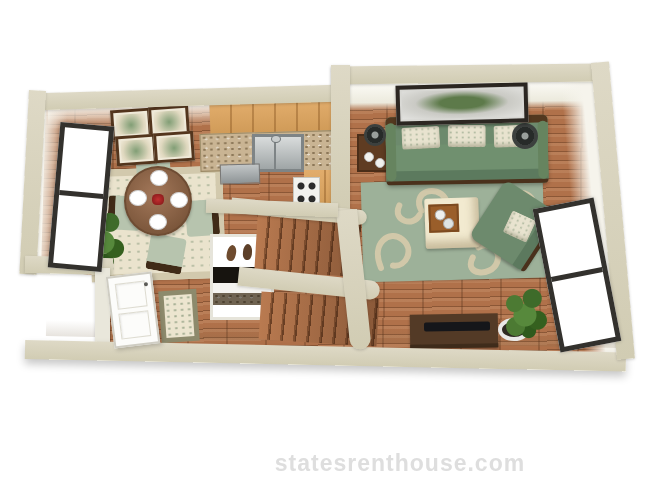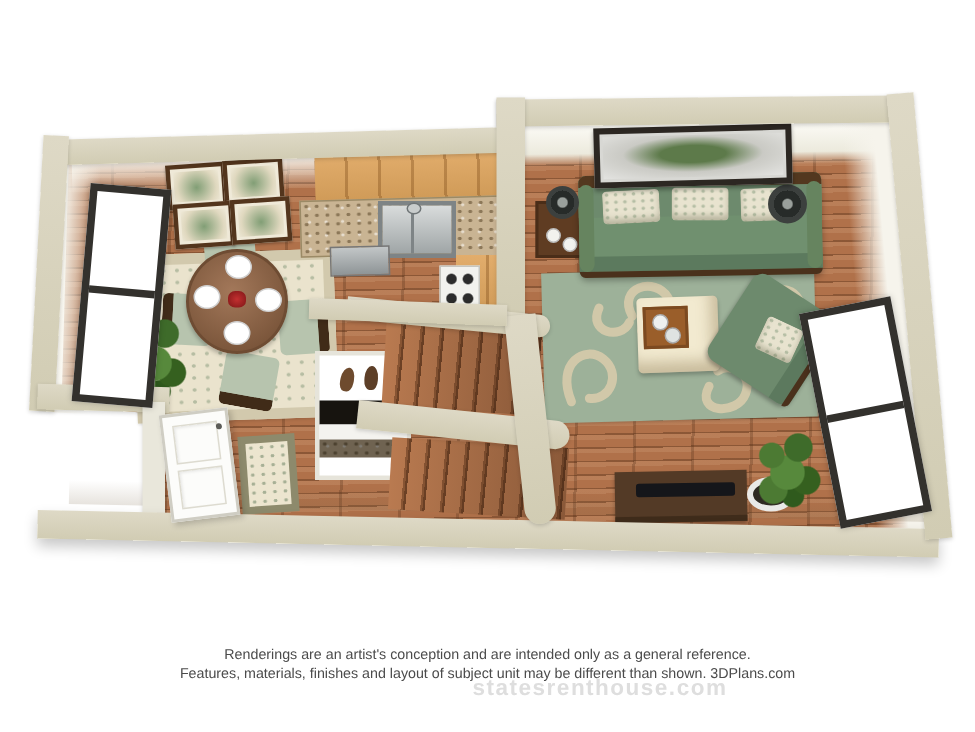--- a/index.html
+++ b/index.html
@@ -47,21 +47,21 @@
       radial-gradient(circle at 55% 82%, #2f5a1d 0 7px, transparent 8px);}
   .frame{border:3px solid #53351d;background:#efe9d8;z-index:5;
     box-shadow:0 1px 2px rgba(0,0,0,.3);}
   .frame .art{position:absolute;inset:2px;
     background:radial-gradient(circle at 50% 55%, rgba(110,145,100,.85), rgba(195,185,145,.35) 70%, rgba(240,235,215,.2));}
 
   
   .disclaimer{left:0;top:430px;width:650px;text-align:center;z-index:10;
     font-size:9.5px;line-height:13px;color:#4b4b4b;}
   .watermark{left:250px;top:450px;width:300px;text-align:center;z-index:9;
-    font-size:15px;font-weight:700;letter-spacing:1px;color:#dedede;}
+    font-size:23px;font-weight:700;letter-spacing:1px;color:#dedede;}
 </style>
 </head>
 <body>
 
 <div id="stage">
 
   <div class="abs floor"></div>
 
   <div class="face" style="left:347px;top:82px;width:254px;height:28px;transform:rotate(-0.6deg);background:linear-gradient(#fcfbf6,#eceadd 70%, rgba(236,234,221,0));"></div>
   <div class="face" style="left:560px;top:76px;width:36px;height:288px;transform:rotate(-5deg);transform-origin:top left;background:linear-gradient(90deg, rgba(246,244,234,0), #f6f4ec 60%);"></div>
@@ -205,18 +205,14 @@
   <div class="wall" style="left:206px;top:201px;width:132px;height:14px;transform:rotate(2deg);"></div>
 
   <div class="abs window" style="left:54px;top:124px;width:44px;height:136px;transform:rotate(5deg);">
     <div class="mullion" style="top:46%;"></div>
   </div>
   <div class="abs window" style="left:546px;top:202px;width:52px;height:136px;transform:rotate(-11deg);">
     <div class="mullion" style="top:48%;"></div>
   </div>
 
   <div class="abs watermark">statesrenthouse.com</div>
-  <div class="abs disclaimer">
-    <div>Renderings are an artist's conception and are intended only as a general reference.</div>
-    <div>Features, materials, finishes and layout of subject unit may be different than shown. 3DPlans.com</div>
-  </div>
 
 </div>
 
 </body></html>

